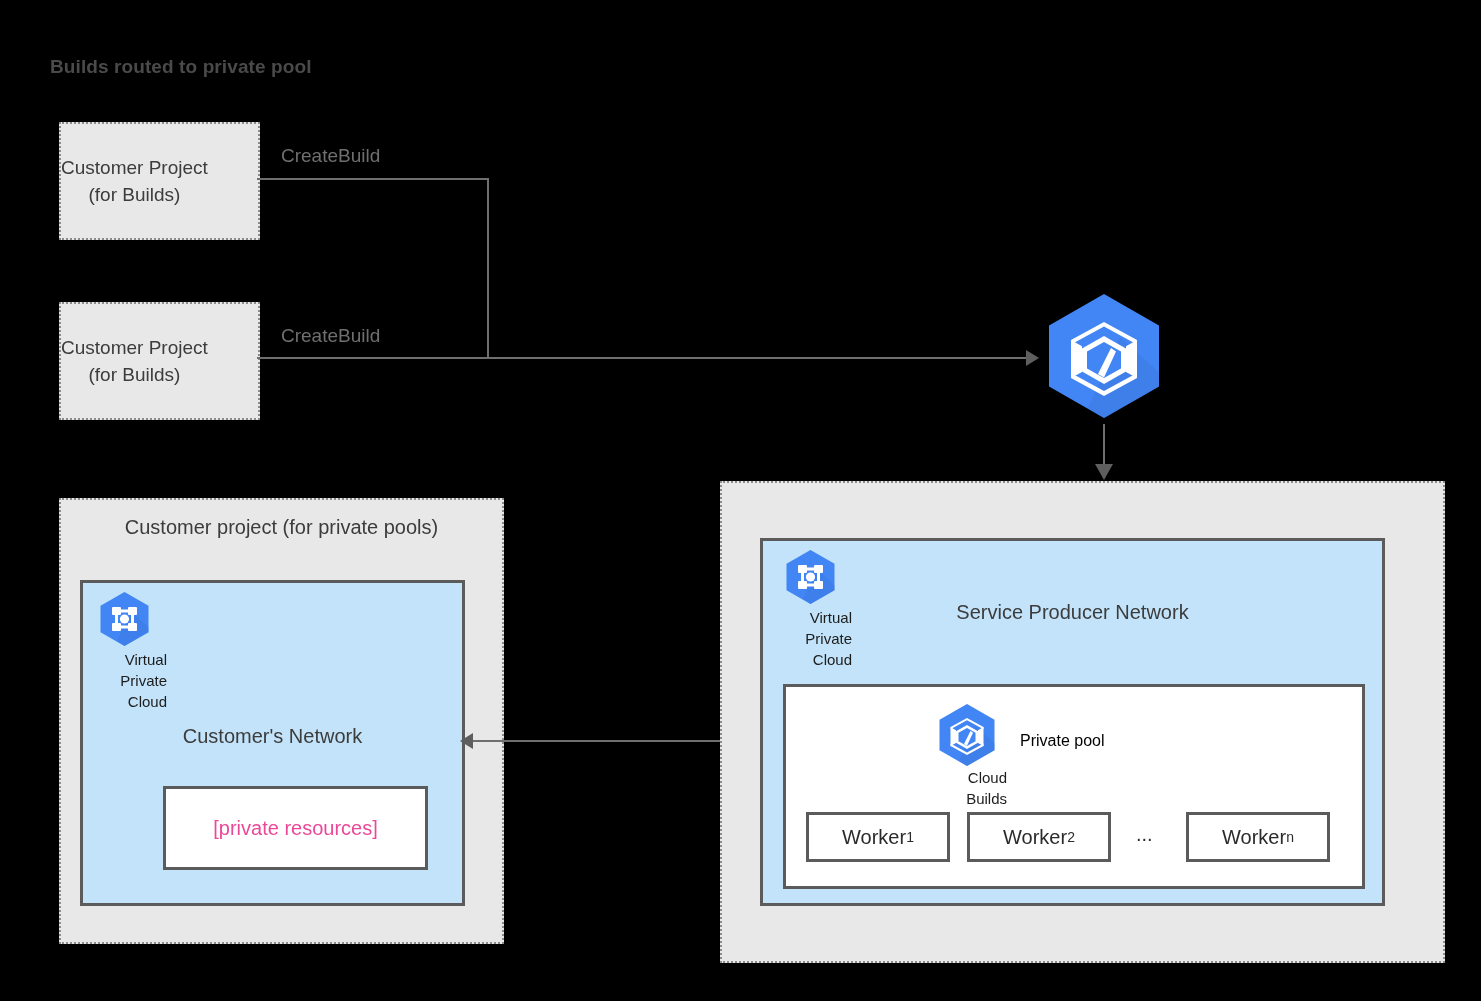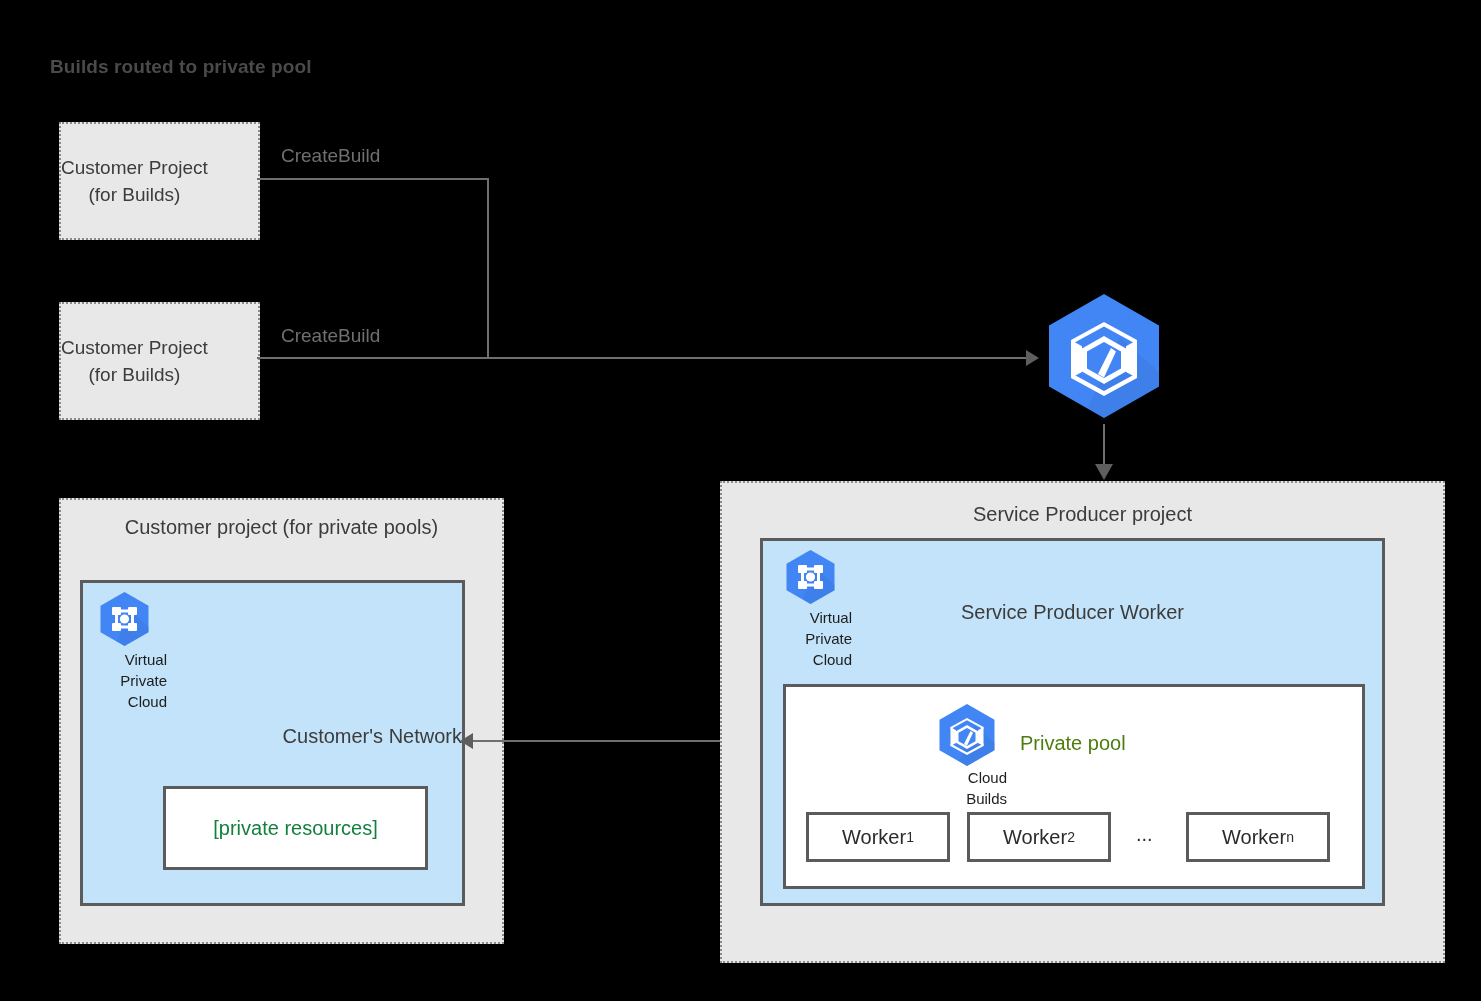--- a/index.html
+++ b/index.html
@@ -52,24 +52,24 @@
   .network{
     position:absolute;background:#C2E3F9;border:3px solid #5b5b5b;
   }
   .network-title{
     position:absolute;left:0;right:0;text-align:center;
     font-size:20px;color:#3c3c3c;
   }
   .white-box{
     position:absolute;background:#ffffff;border:3px solid #5b5b5b;
     display:flex;align-items:center;justify-content:center;
-    font-size:20px;color:#15803d;
+    font-size:20px;color:#ec4899;
   }
   .pool-box{position:absolute;background:#ffffff;border:3px solid #5b5b5b;}
-  .pool-title{position:absolute;font-size:20px;color:#4d7c0f;text-align:center;}
+  .pool-title{position:absolute;font-size:16px;color:#000000;text-align:center;}
   .worker{
     position:absolute;background:#ffffff;border:3px solid #5b5b5b;
     display:flex;align-items:center;justify-content:center;
     font-size:20px;color:#2b2b2b;
   }
   .worker sub{font-size:14px;}
   .ellipsis{position:absolute;font-size:20px;color:#2b2b2b;}
 
   
   .icon-cap{
@@ -160,34 +160,33 @@
             <circle cx="27.5" cy="28" r="4.6"></circle>
           </g>
         </svg>
       </div>
       <div class="icon-cap" style="left:0px;top:66px;width:84px;">
         <div>Virtual</div>
         <div>Private</div>
         <div>Cloud</div>
       </div>
 
-      <div class="network-title" style="top:142px;text-align:right;">Customer's Network</div>
+      <div class="network-title" style="top:142px;">Customer's Network</div>
 
       <div class="white-box" style="left:80px;top:203px;width:259px;height:78px;">
         <span>[private resources]</span>
       </div>
     </div>
   </div>
 
   <div class="ln ln-h" style="left:470px;top:740px;width:290px;"></div>
   <div class="arrow-l" style="left:460px;top:733px;"></div>
   <div class="arrow-r" style="left:748px;top:733px;"></div>
 
   <div class="panel" style="left:720px;top:481px;width:721px;height:478px;">
-    <div class="panel-title" style="top:20px;">Service Producer project</div>
 
     <div class="network" style="left:38px;top:55px;width:619px;height:362px;">
 
       <div class="icon-wrap" style="left:20px;top:8px;width:55px;height:56px;">
         <svg width="55" height="56" viewBox="0 0 55 56">
           <path d="M27.5 1 L51.5 14.8 L51.5 41.2 L27.5 55 L3.5 41.2 L3.5 14.8 Z" fill="#4285F4"></path>
           <path d="M34 20 L51.5 36 L51.5 41.2 L27.5 55 L20 50 Z" fill="#3b78dd" opacity="0.42"></path>
           <g fill="#ffffff">
             <rect x="15" y="16" width="9" height="8" rx="1"></rect>
             <rect x="31" y="16" width="9" height="8" rx="1"></rect>
@@ -200,21 +199,21 @@
             <circle cx="27.5" cy="28" r="4.6"></circle>
           </g>
         </svg>
       </div>
       <div class="icon-cap" style="left:5px;top:66px;width:84px;">
         <div>Virtual</div>
         <div>Private</div>
         <div>Cloud</div>
       </div>
 
-      <div class="network-title" style="top:60px;">Service Producer Worker</div>
+      <div class="network-title" style="top:60px;">Service Producer Network</div>
 
       <div class="pool-box" style="left:20px;top:143px;width:576px;height:199px;">
 
         <div class="icon-wrap" style="left:150px;top:16px;width:62px;height:64px;">
           <svg width="62" height="64" viewBox="0 0 124 128">
             <path d="M62 2 L117 33.5 L117 94.5 L62 126 L7 94.5 L7 33.5 Z" fill="#4285F4"></path>
             <path d="M78 45 L117 80 L117 94.5 L62 126 L46 116 Z" fill="#3b78dd" opacity="0.45"></path>
             <g fill="#ffffff">
               <path d="M62 30 L95 48 L95 52.5 L62 34.5 L29 52.5 L29 48 Z"></path>
               <path d="M29 48 L40 54.3 L40 80 L29 86 Z"></path>

